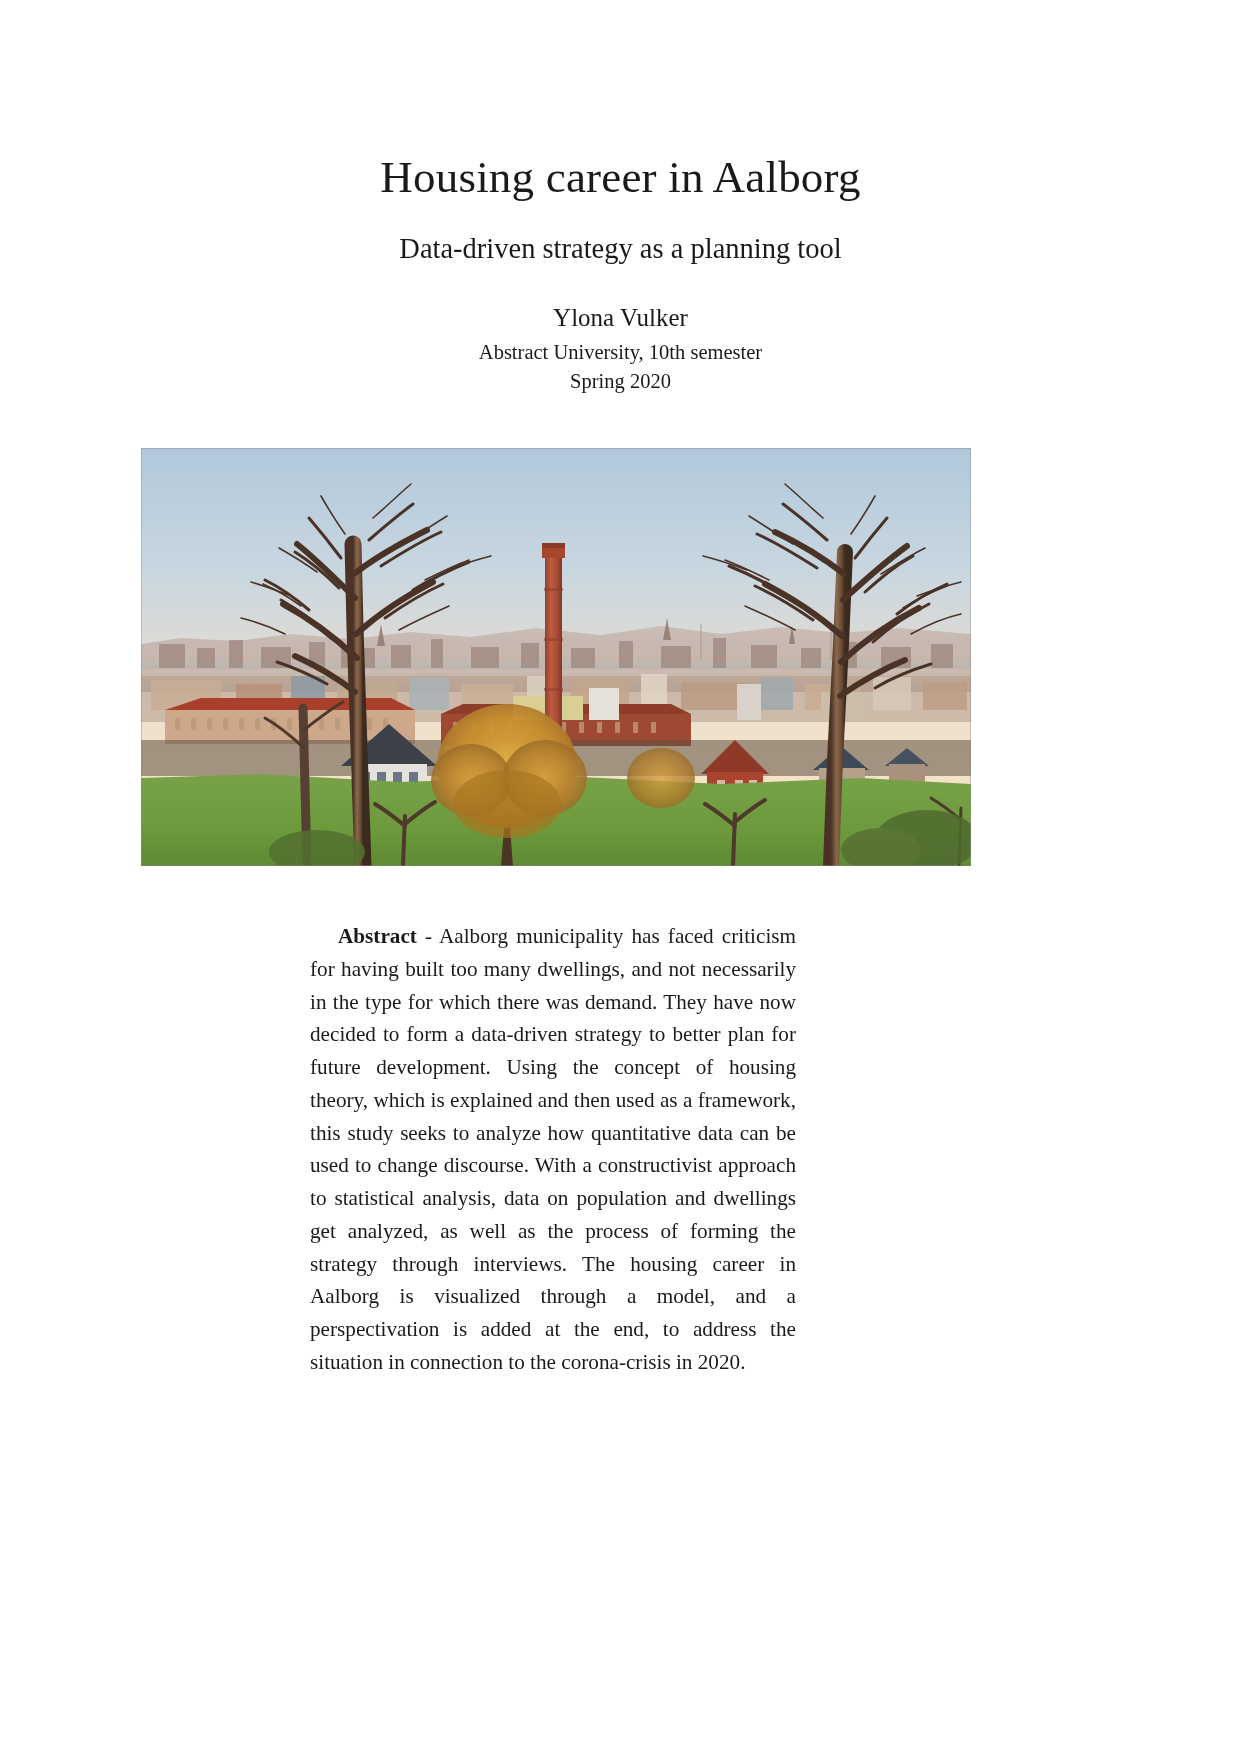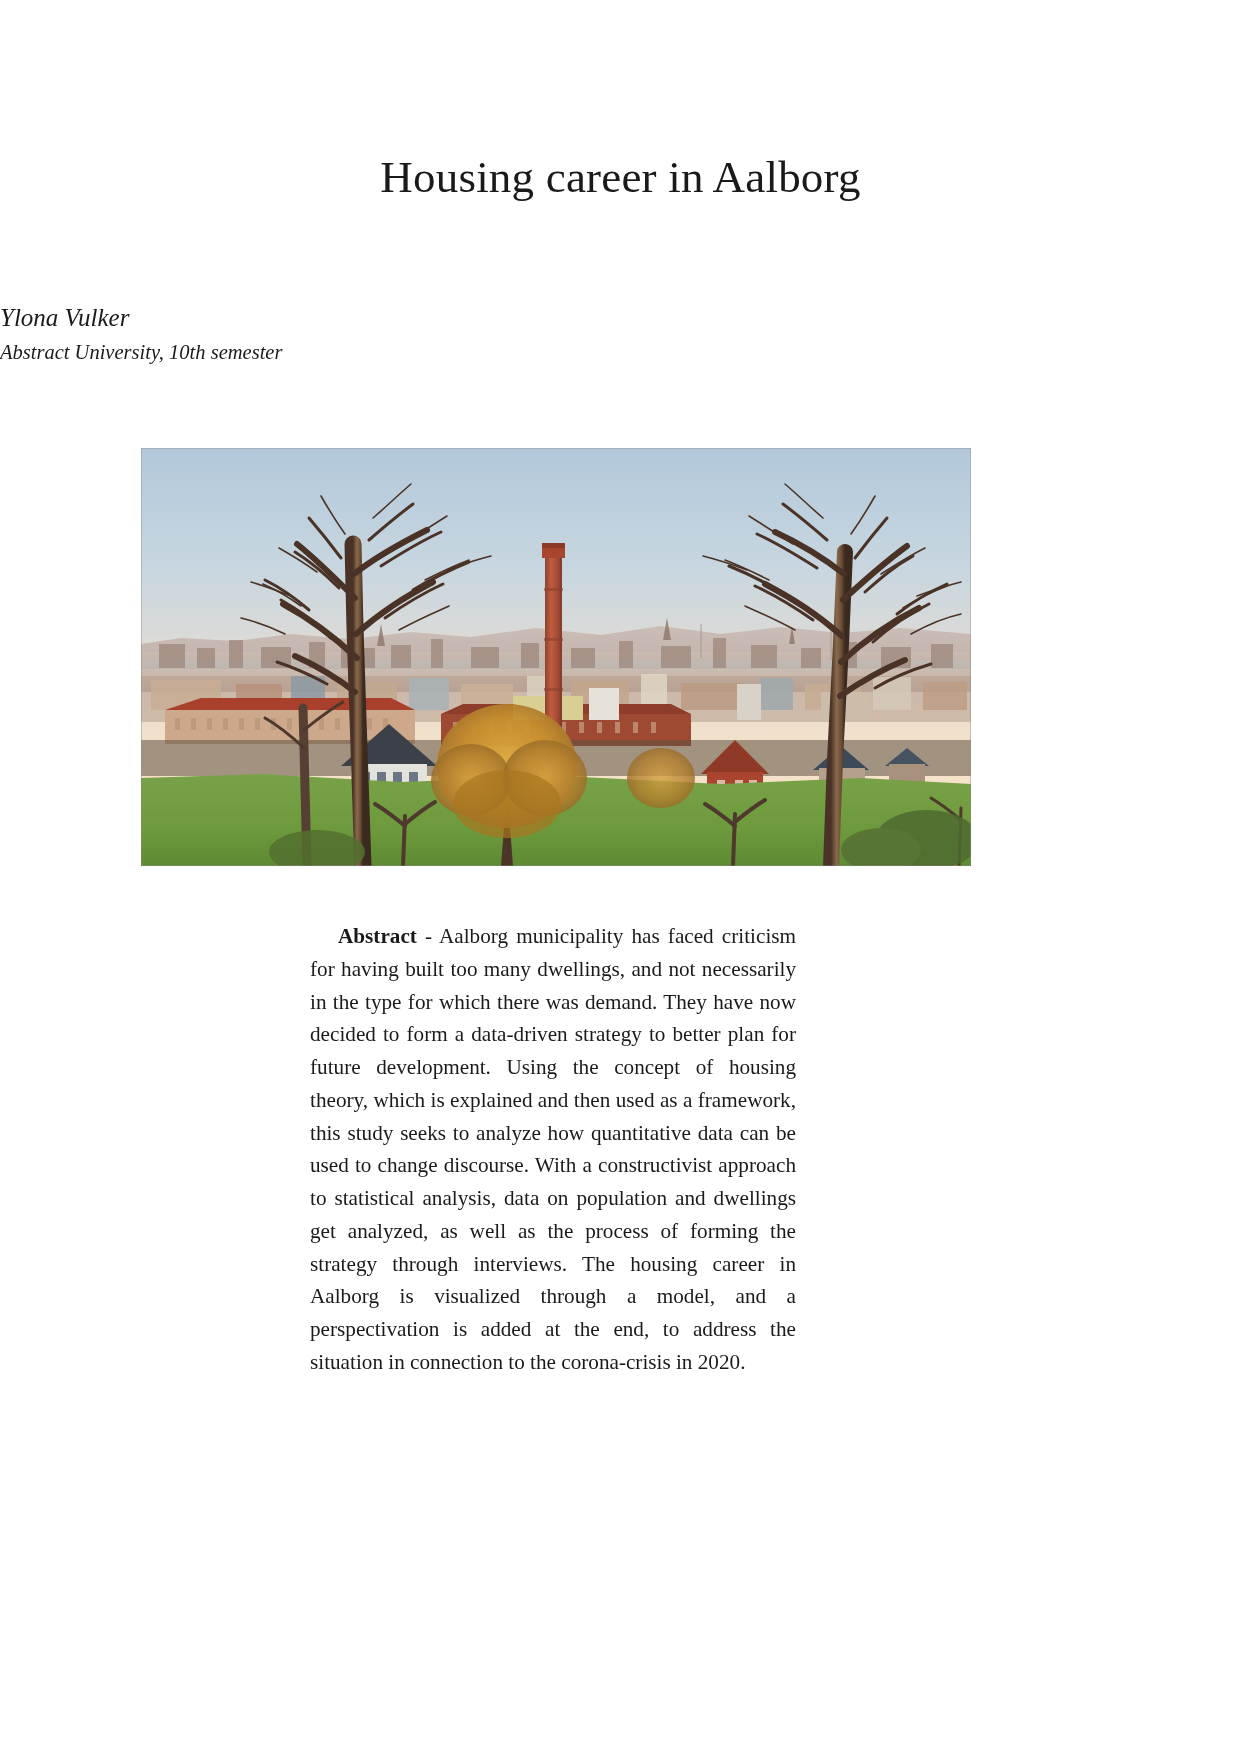--- a/index.html
+++ b/index.html
@@ -45,23 +45,22 @@
     line-height: 1.2;
     margin: 0;
     padding-top: 30px;
   }
 
   .author-block {
     position: absolute;
     top: 305px;
     left: 0;
     width: 1241px;
-    text-align: left;
+    text-align: center;
     line-height: 1.0;
-    font-style: italic;
   }
   .author-name {
     font-size: 25px;
     margin: 0;
     padding-bottom: 12px;
   }
   .author-affil {
     font-size: 20.5px;
     margin: 0;
     padding-bottom: 8px;
@@ -98,25 +97,27 @@
   .abstract p { margin: 0; text-indent: 28px; }
   .abstract-label { font-weight: bold; margin-top: 7px; }
 </style>
 </head>
 <body>
 
 <div class="page">
 
   <div class="title-block">
     <h1 class="doc-title">Housing career in Aalborg</h1>
+    <h2 class="doc-subtitle">Data-driven strategy as a planning tool</h2>
   </div>
 
   <div class="author-block">
     <p class="author-name">Ylona Vulker</p>
     <p class="author-affil">Abstract University, 10th semester</p>
+    <p class="author-date">Spring 2020</p>
   </div>
 
   <div class="figure">
     <svg width="830" height="418" viewBox="0 0 830 418">
       <defs>
         <linearGradient id="sky" x1="0" y1="0" x2="0" y2="1">
           <stop offset="0%" stop-color="#b2c8da"></stop>
           <stop offset="28%" stop-color="#c7d6e0"></stop>
           <stop offset="52%" stop-color="#e2dcd4"></stop>
           <stop offset="72%" stop-color="#f3e2ca"></stop>

